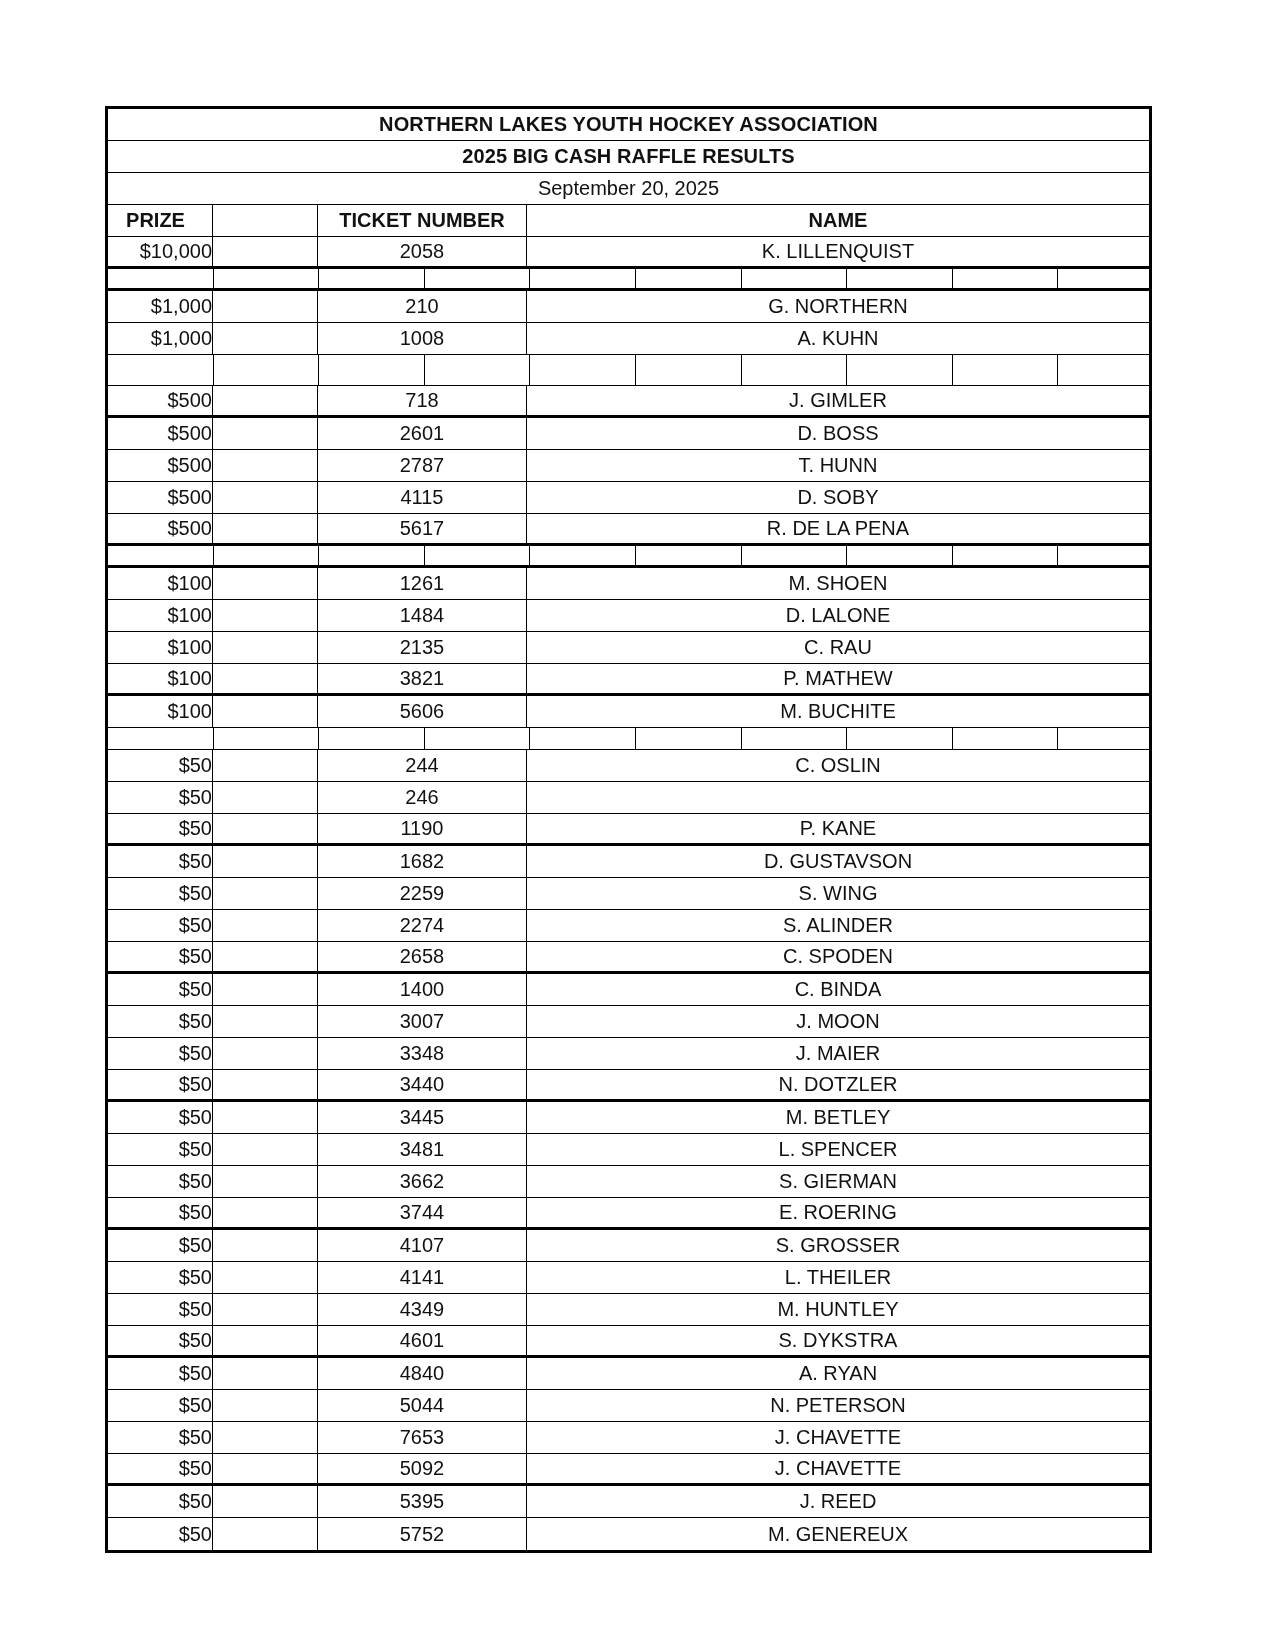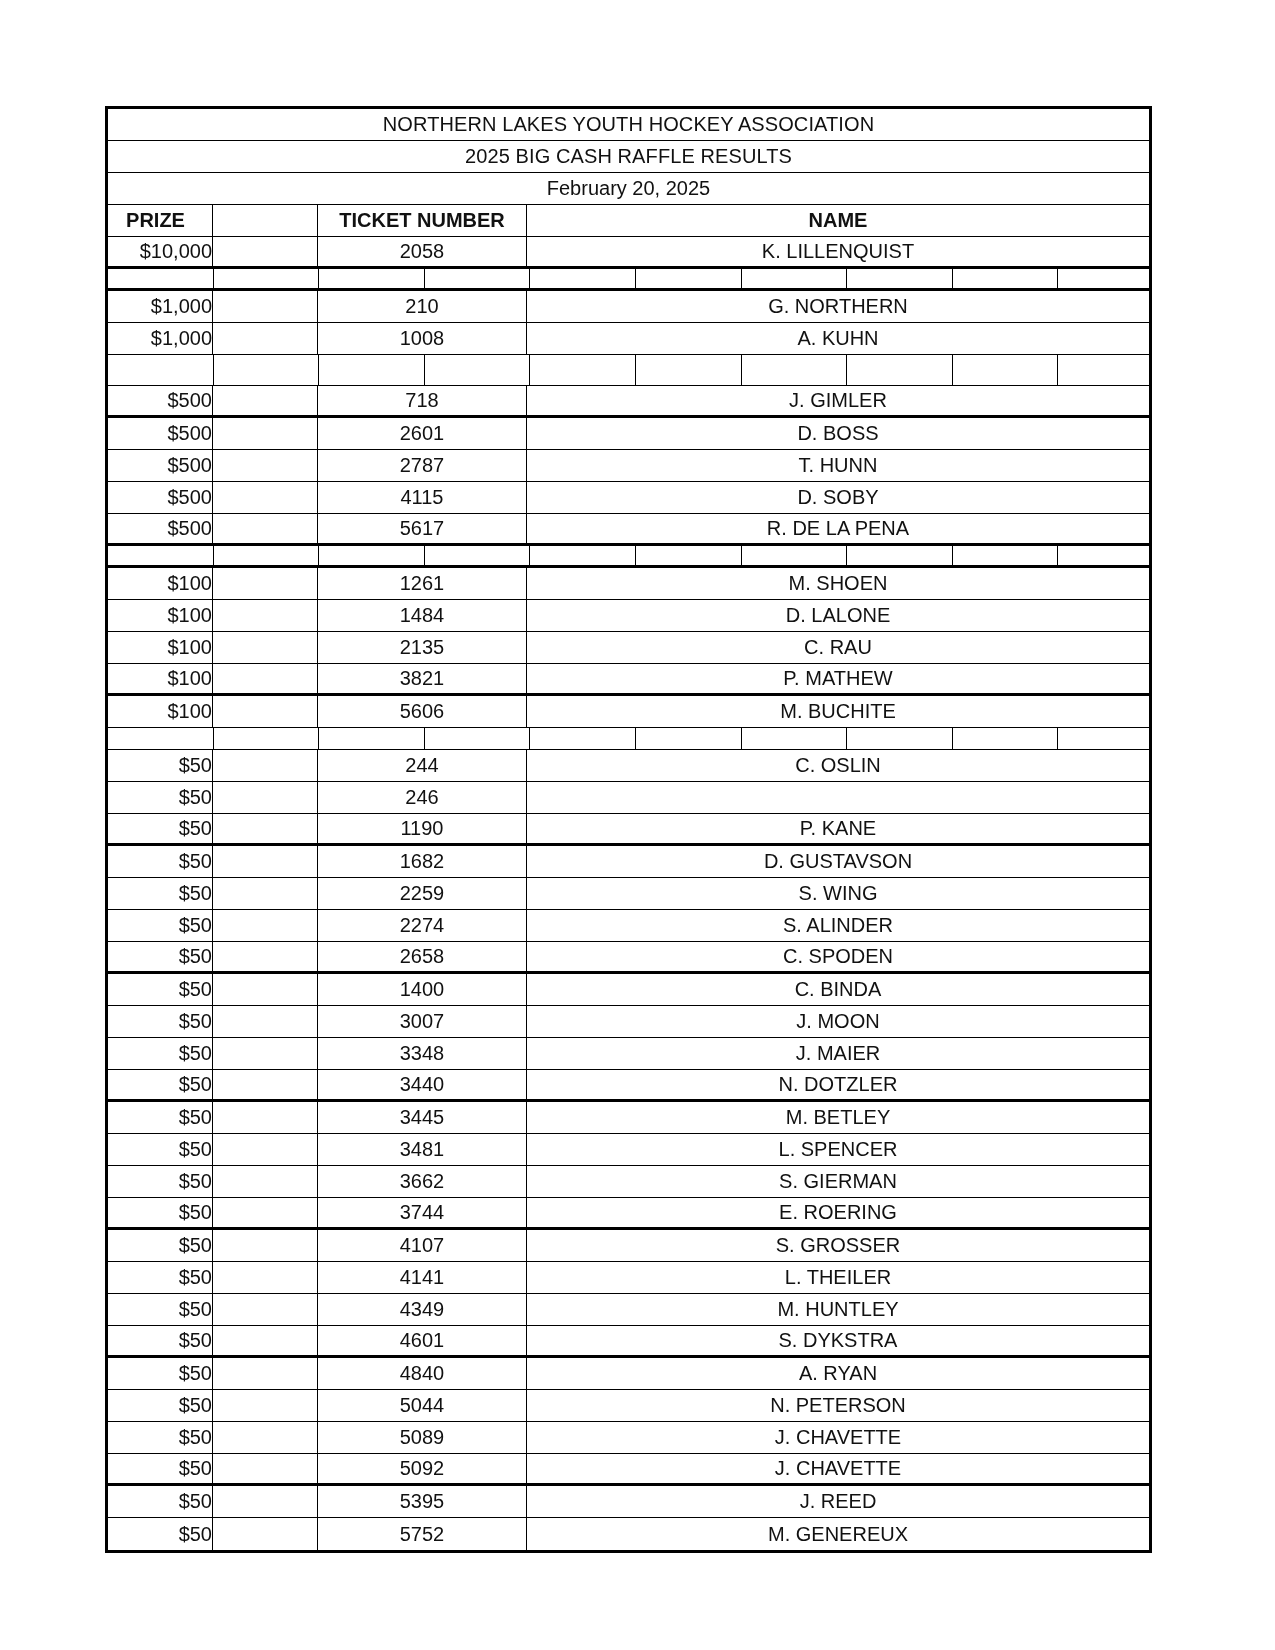--- a/index.html
+++ b/index.html
@@ -7,21 +7,21 @@
   #sheet {
     position: absolute; left: 105px; top: 106px; width: 1047px;
     border: 3px solid #000; box-sizing: border-box;
   }
   .row { position: relative; display: flex; box-sizing: border-box; border-bottom: 1.5px solid #000; height: 32px; }
   .row.thick { border-bottom: 3px solid #000; }
   .row.last { border-bottom: none; }
   .row.spacer { height: 22px; }
   .row.spacer.tall { height: 31px; }
   .cell { box-sizing: border-box; height: 100%; display: flex; align-items: center; font-size: 20px; }
-  .title { width: 100%; justify-content: center; font-weight: normal; letter-spacing: 0.1px; }
+  .title { width: 100%; justify-content: center; font-weight: bold; letter-spacing: 0.1px; }
   .subtitle { width: 100%; justify-content: center; }
   .c-prize { width: 105px; border-right: 1px solid #000; justify-content: flex-end; }
   .c-blank { width: 105px; border-right: 1px solid #000; }
   .c-ticket { width: 209px; border-right: 1px solid #000; justify-content: center; }
   .c-name { flex: 1; justify-content: center; }
   .hdr .c-prize { justify-content: center; padding-right: 9px; font-weight: bold; }
   .hdr .c-ticket, .hdr .c-name { font-weight: bold; text-align: right; }
   .sp { width: 104.6px; border-right: 1px solid #000; }
   .sp:last-child { border-right: none; flex: 1; }
 </style>
@@ -29,21 +29,21 @@
 <body>
 
 <div id="sheet">
   <div class="row">
     <div class="cell title">NORTHERN LAKES YOUTH HOCKEY ASSOCIATION</div>
   </div>
   <div class="row">
     <div class="cell title">2025 BIG CASH RAFFLE RESULTS</div>
   </div>
   <div class="row">
-    <div class="cell subtitle">February 20, 2025</div>
+    <div class="cell subtitle">September 20, 2025</div>
   </div>
   <div class="row hdr">
     <div class="cell c-prize">PRIZE</div>
     <div class="cell c-blank"></div>
     <div class="cell c-ticket">TICKET NUMBER</div>
     <div class="cell c-name">NAME</div>
   </div>
   <div id="body-rows">
       <div class="row thick">
         <div class="cell c-prize">$10,000</div>
@@ -292,21 +292,21 @@
       </div>
       <div class="row">
         <div class="cell c-prize">$50</div>
         <div class="cell c-blank"></div>
         <div class="cell c-ticket">5044</div>
         <div class="cell c-name">N. PETERSON</div>
       </div>
       <div class="row">
         <div class="cell c-prize">$50</div>
         <div class="cell c-blank"></div>
-        <div class="cell c-ticket">5089</div>
+        <div class="cell c-ticket">7653</div>
         <div class="cell c-name">J. CHAVETTE</div>
       </div>
       <div class="row thick">
         <div class="cell c-prize">$50</div>
         <div class="cell c-blank"></div>
         <div class="cell c-ticket">5092</div>
         <div class="cell c-name">J. CHAVETTE</div>
       </div>
       <div class="row">
         <div class="cell c-prize">$50</div>

